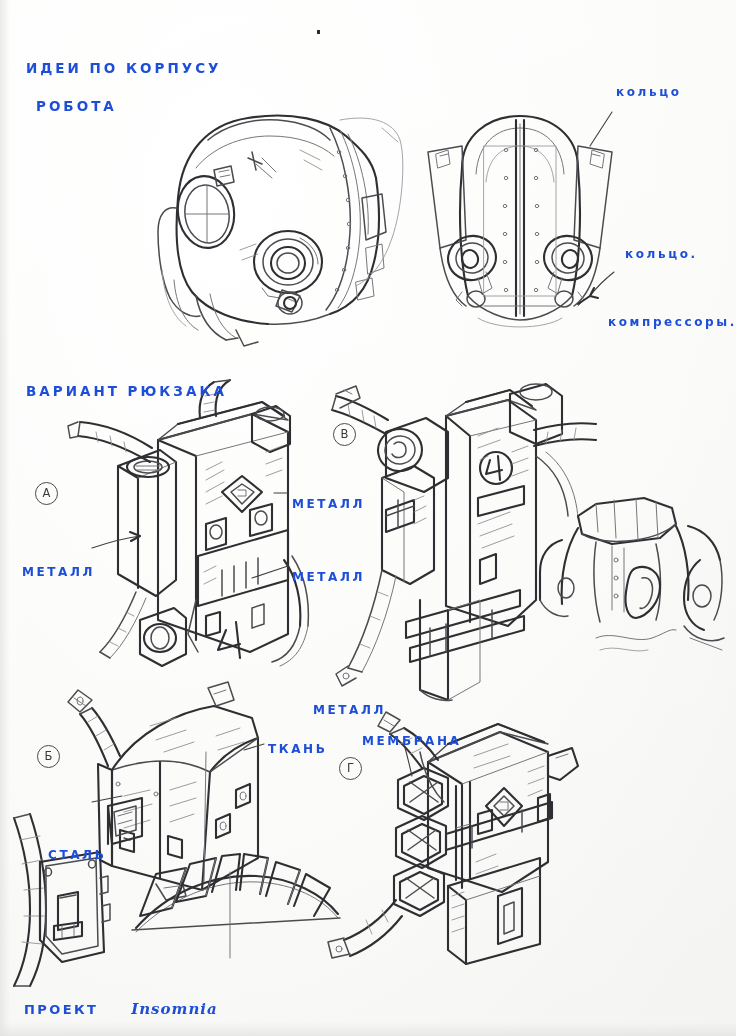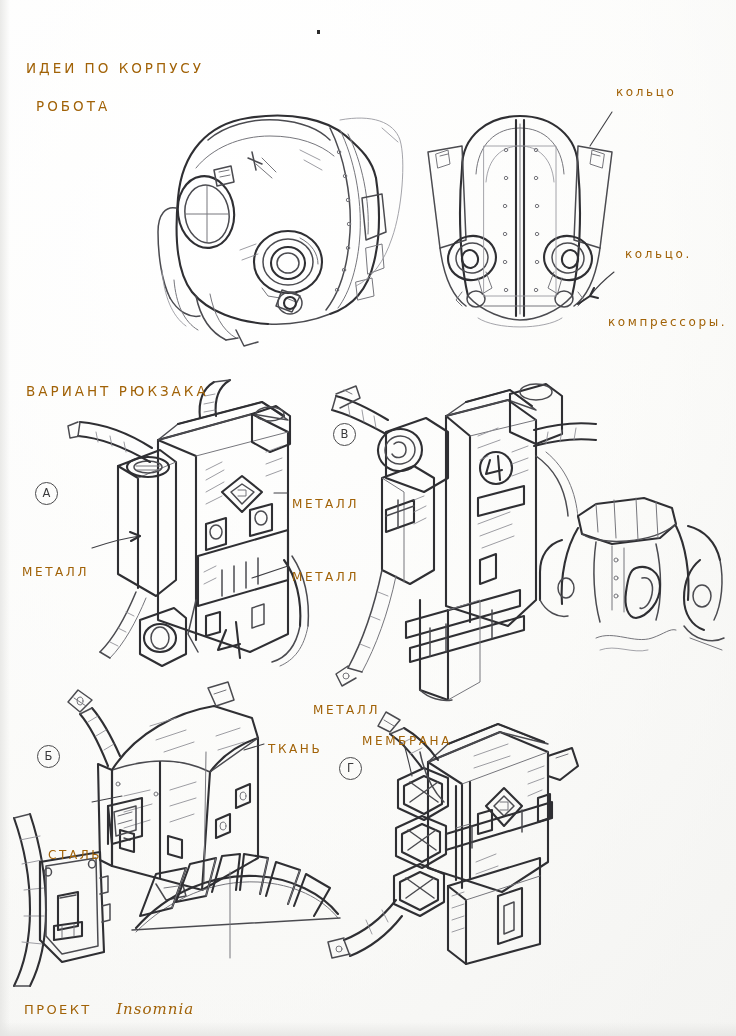--- a/index.html
+++ b/index.html
@@ -39,24 +39,24 @@
   svg.art {
     position: absolute;
     left: 0; top: 0;
     width: 736px;
     height: 1036px;
     pointer-events: none;
   }
   .hand {
     position: absolute;
     font-family: "DejaVu Sans", sans-serif;
-    color: #a16207;
+    color: #1d4ed8;
     letter-spacing: 2.2px;
     white-space: nowrap;
-    font-weight: 400;
+    font-weight: 700;
   }
   .hand.note {
     font-size: 12px;
     letter-spacing: 2.6px;
   }
   .hand.title {
     font-size: 13.5px;
     letter-spacing: 3px;
   }
   .hand.signature {
@@ -624,16 +624,16 @@
   <div class="hand note" style="left:313px; top:703px;">МЕТАЛЛ</div>
   <div class="hand note" style="left:362px; top:734px;">МЕМБРАНА</div>
 
   <div class="circle-label" style="left:35px; top:482px;">А</div>
   <div class="circle-label" style="left:333px; top:423px;">В</div>
   <div class="circle-label" style="left:37px; top:745px;">Б</div>
   <div class="circle-label" style="left:339px; top:757px;">Г</div>
 
   <div class="hand signature" style="left:24px; top:1000px;">
     <span>ПРОЕКТ</span>
-    <span class="script" style="margin-left:18px;">Insomnia</span>
+    <span class="script" style="margin-left:26px;">Insomnia</span>
   </div>
 
 </div>
 
 </body></html>

